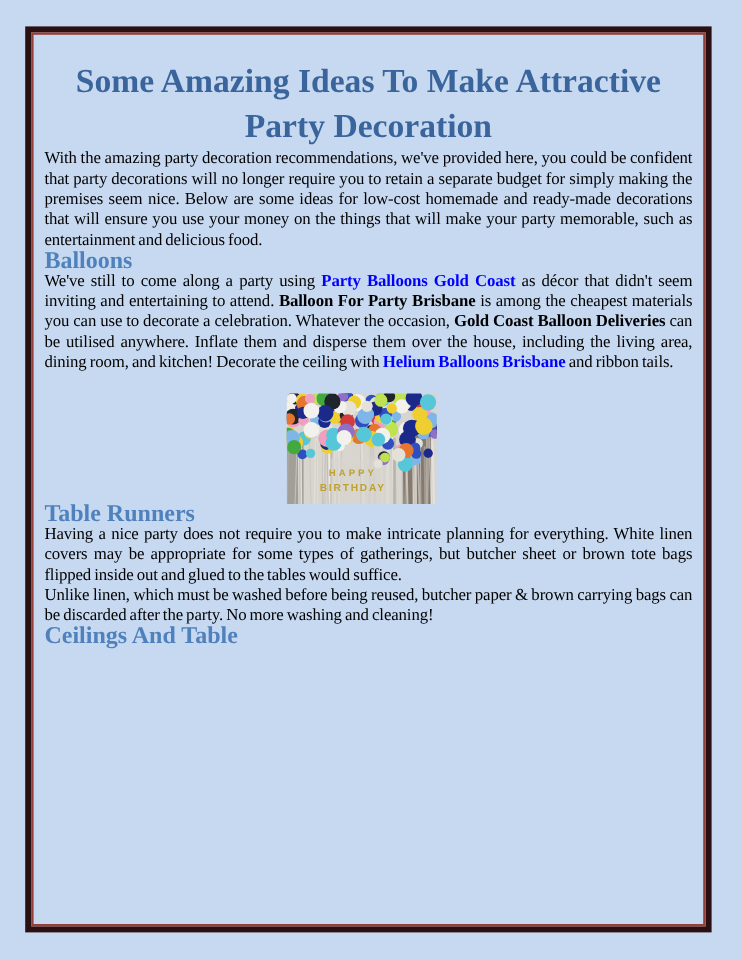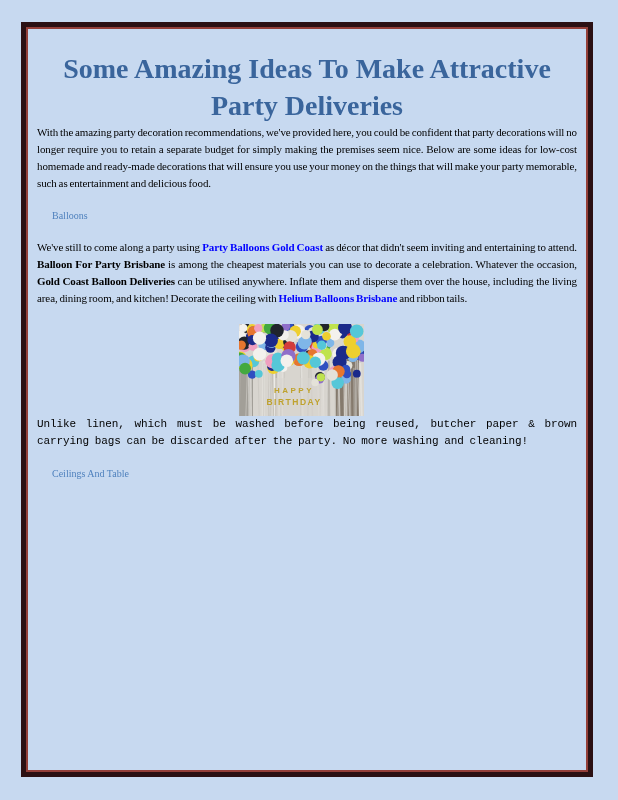--- a/index.html
+++ b/index.html
@@ -24,29 +24,29 @@
     overflow: hidden;
   }
   h1.doc-title {
     margin: 0;
     font-size: 28px; line-height: 37px;
     font-weight: bold; text-align: center;
     color: var(--title, #3a659c);
   }
   p.body {
     margin: 0;
-    font-size: 11px; line-height: 17px;
+    font-size: 14px; line-height: 17px;
     text-align: justify;
     color: var(--body-text, #000000);
     letter-spacing: -0.1px; word-spacing: -0.8px;
   }
   h2.sec {
-    margin: 15px;
-    font-size: 10px; line-height: 17px;
-    font-weight: normal;
+    margin: 0;
+    font-size: 20px; line-height: 17px;
+    font-weight: bold;
     color: var(--heading, #4f81bd);
   }
   a.link {
     color: var(--link, #0000ff);
     font-weight: bold;
     cursor: pointer;
   }
   .mt-intro { margin-top: 31px; }
   .mt-h-balloons { margin-top: 14px; }
   .mt-p2 { margin-top: 28px; }
@@ -54,34 +54,34 @@
   figure.photo {
     display: block;
     margin: 17px auto 0 auto;
     width: 125px; height: 92px;
     transform: translateX(-6px);
     text-align: center;
   }
   figure.photo svg { display: block; }
   .mt-h-table { margin-top: 36px; }
   .mt-p4 { margin-top: 27px; }
-  .mt-p5 { margin-top: 10px; font-family: Liberation Mono, monospace; }
+  .mt-p5 { margin-top: 10px; }
   .mt-h-ceil { margin-top: 9px; }
   .banner-text {
     font-family: "Liberation Sans", sans-serif;
     font-weight: bold;
   }
 </style>
 </head>
 <body>
 
 <div class="frame">
   <div class="frame-inner">
 
-    <h1 class="doc-title"><span>Some Amazing Ideas To Make Attractive</span><br><span>Party Deliveries</span></h1>
+    <h1 class="doc-title"><span>Some Amazing Ideas To Make Attractive</span><br><span>Party Decoration</span></h1>
 
     <p class="body mt-intro">With the amazing party decoration recommendations, we've provided here, you could be confident that party decorations will no longer require you to retain a separate budget for simply making the premises seem nice. Below are some ideas for low-cost homemade and ready-made decorations that will ensure you use your money on the things that will make your party memorable, such as entertainment and delicious food.</p>
 
     <h2 class="sec mt-h-balloons">Balloons</h2>
 
     <p class="body mt-p2"><span>We've still to come along a party using </span><a class="link">Party Balloons Gold Coast</a><span> as décor that didn't seem inviting and entertaining to attend. </span><b>Balloon For Party Brisbane</b><span> is among the cheapest materials you can use to decorate a celebration. Whatever the occasion, </span><b>Gold Coast Balloon Deliveries</b><span> can be utilised anywhere. Inflate them and disperse them over the house, including the living area, dining room, and kitchen! Decorate the ceiling with </span><a class="link">Helium Balloons Brisbane</a><span> and ribbon tails.</span></p>
 
 
     <figure class="photo">
       <svg width="125" height="92" viewBox="0 0 125 92" xmlns="http://www.w3.org/2000/svg">
@@ -279,20 +279,22 @@
             <circle cx="98.7" cy="58.9" r="6.2" fill="#55c7d8"></circle>
             <circle cx="95.0" cy="47.3" r="5.0" fill="#ef9fc0"></circle>
             <circle cx="99.5" cy="47.4" r="6.2" fill="#e6762f"></circle>
             <circle cx="93.2" cy="51.0" r="5.7" fill="#e4e2d8"></circle>
           </g>
         <text class="banner-text" x="55" y="69" font-size="8" letter-spacing="2.5" text-anchor="middle" fill="#bfa22e">HAPPY</text>
         <text class="banner-text" x="55" y="81" font-size="8.5" letter-spacing="1.5" text-anchor="middle" fill="#bfa22e">BIRTHDAY</text>
       </svg>
     </figure>
 
-
+    <h2 class="sec mt-h-table">Table Runners</h2>
+
+    <p class="body mt-p4">Having a nice party does not require you to make intricate planning for everything. White linen covers may be appropriate for some types of gatherings, but butcher sheet or brown tote bags flipped inside out and glued to the tables would suffice.</p>
 
     <p class="body mt-p5">Unlike linen, which must be washed before being reused, butcher paper &amp; brown carrying bags can be discarded after the party. No more washing and cleaning!</p>
 
     <h2 class="sec mt-h-ceil">Ceilings And Table</h2>
 
   </div>
 </div>
 
 </body></html>

